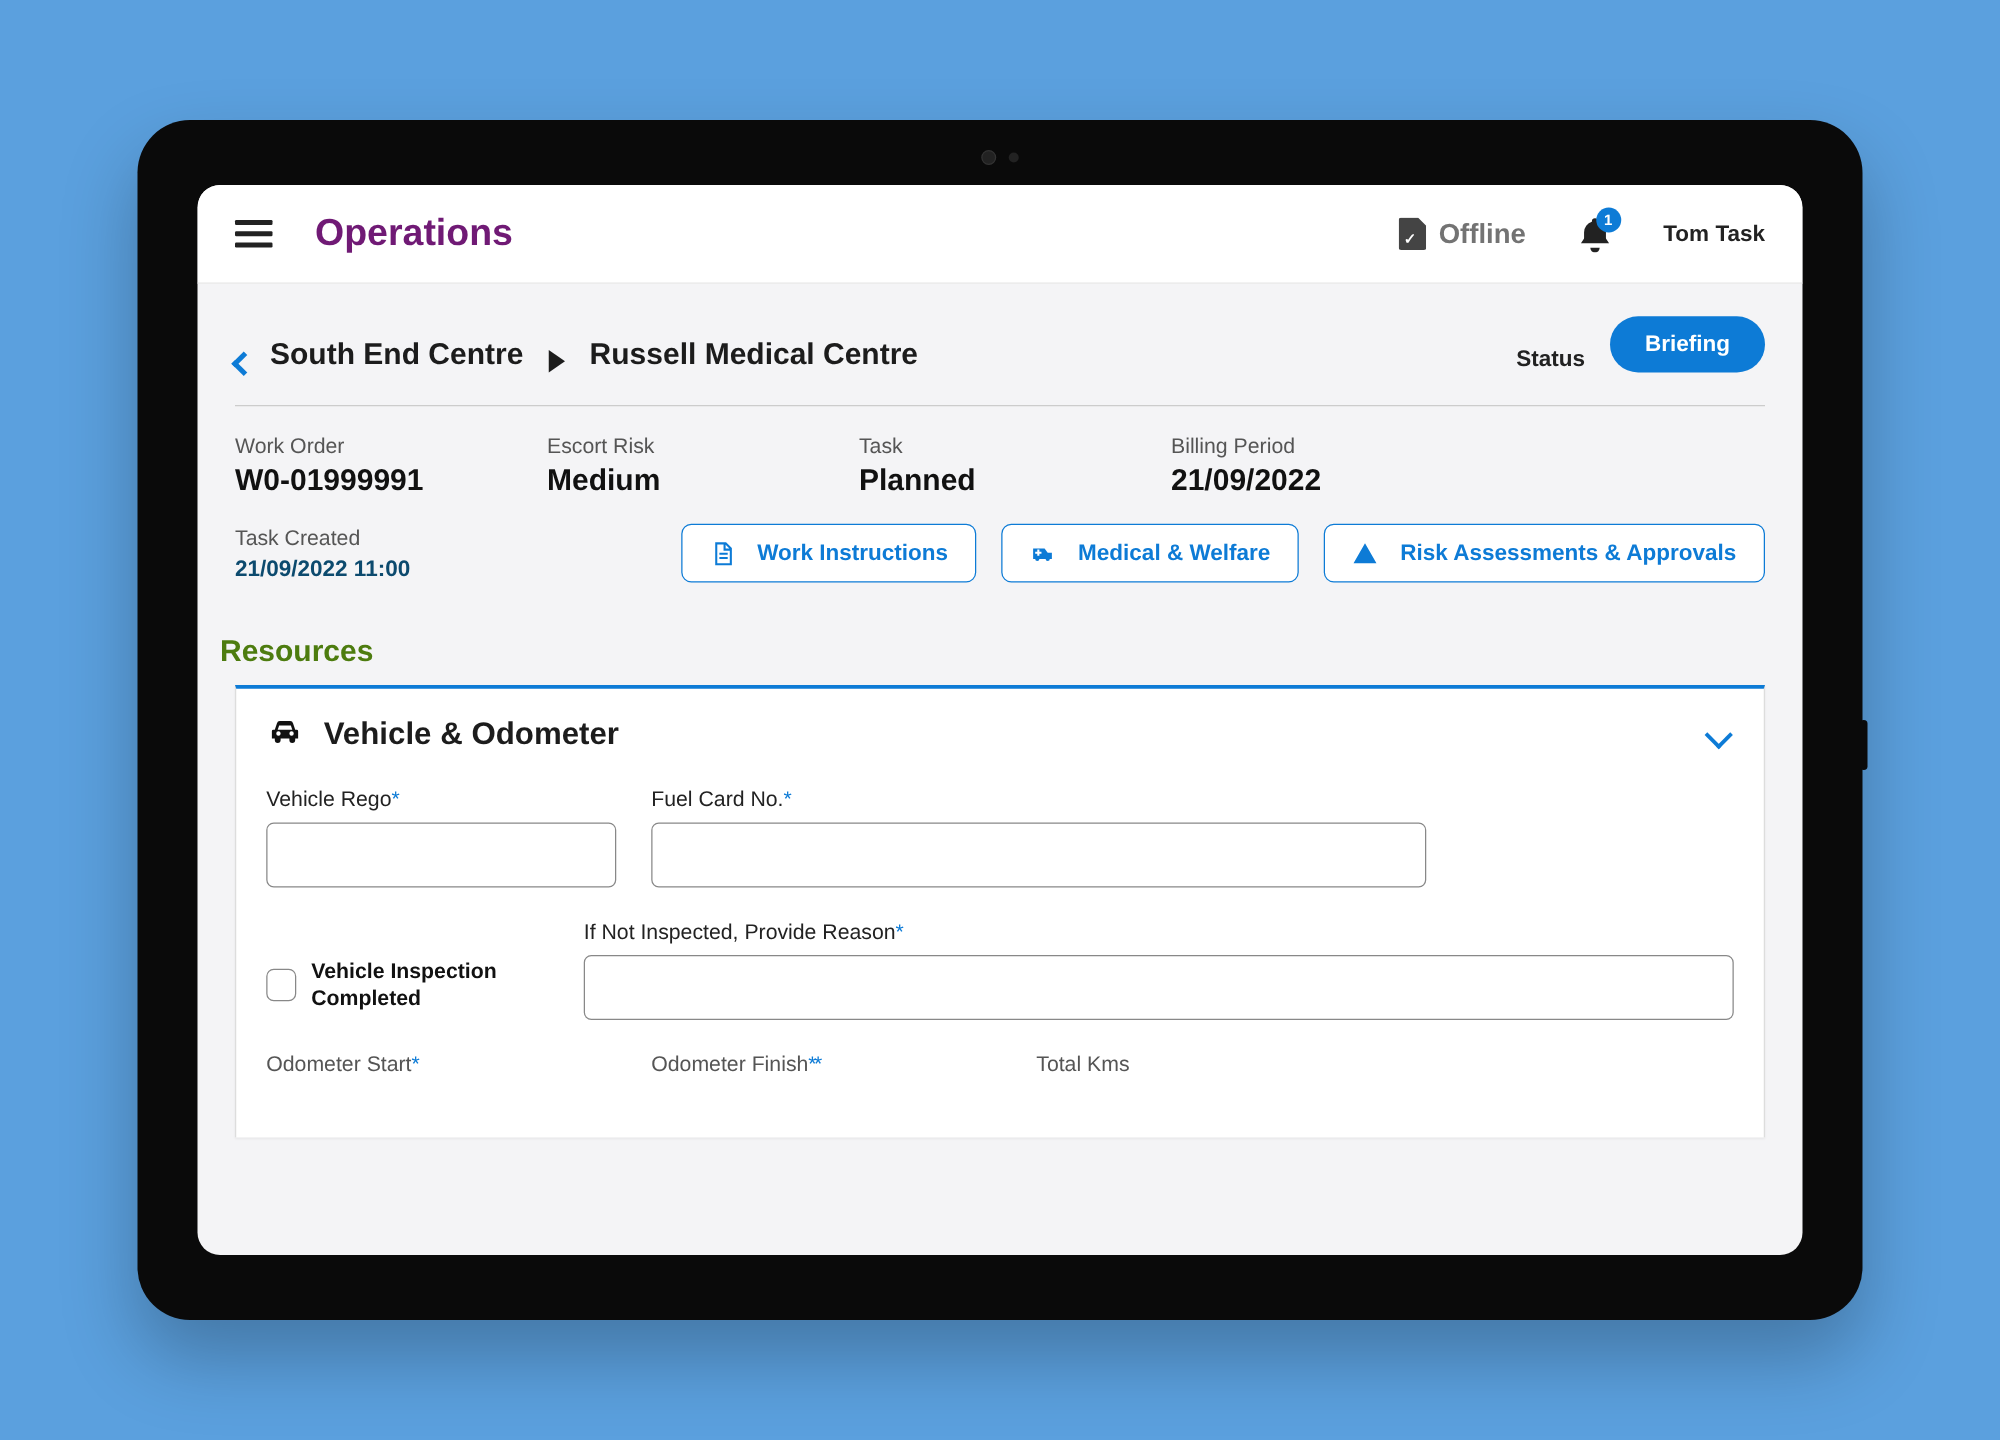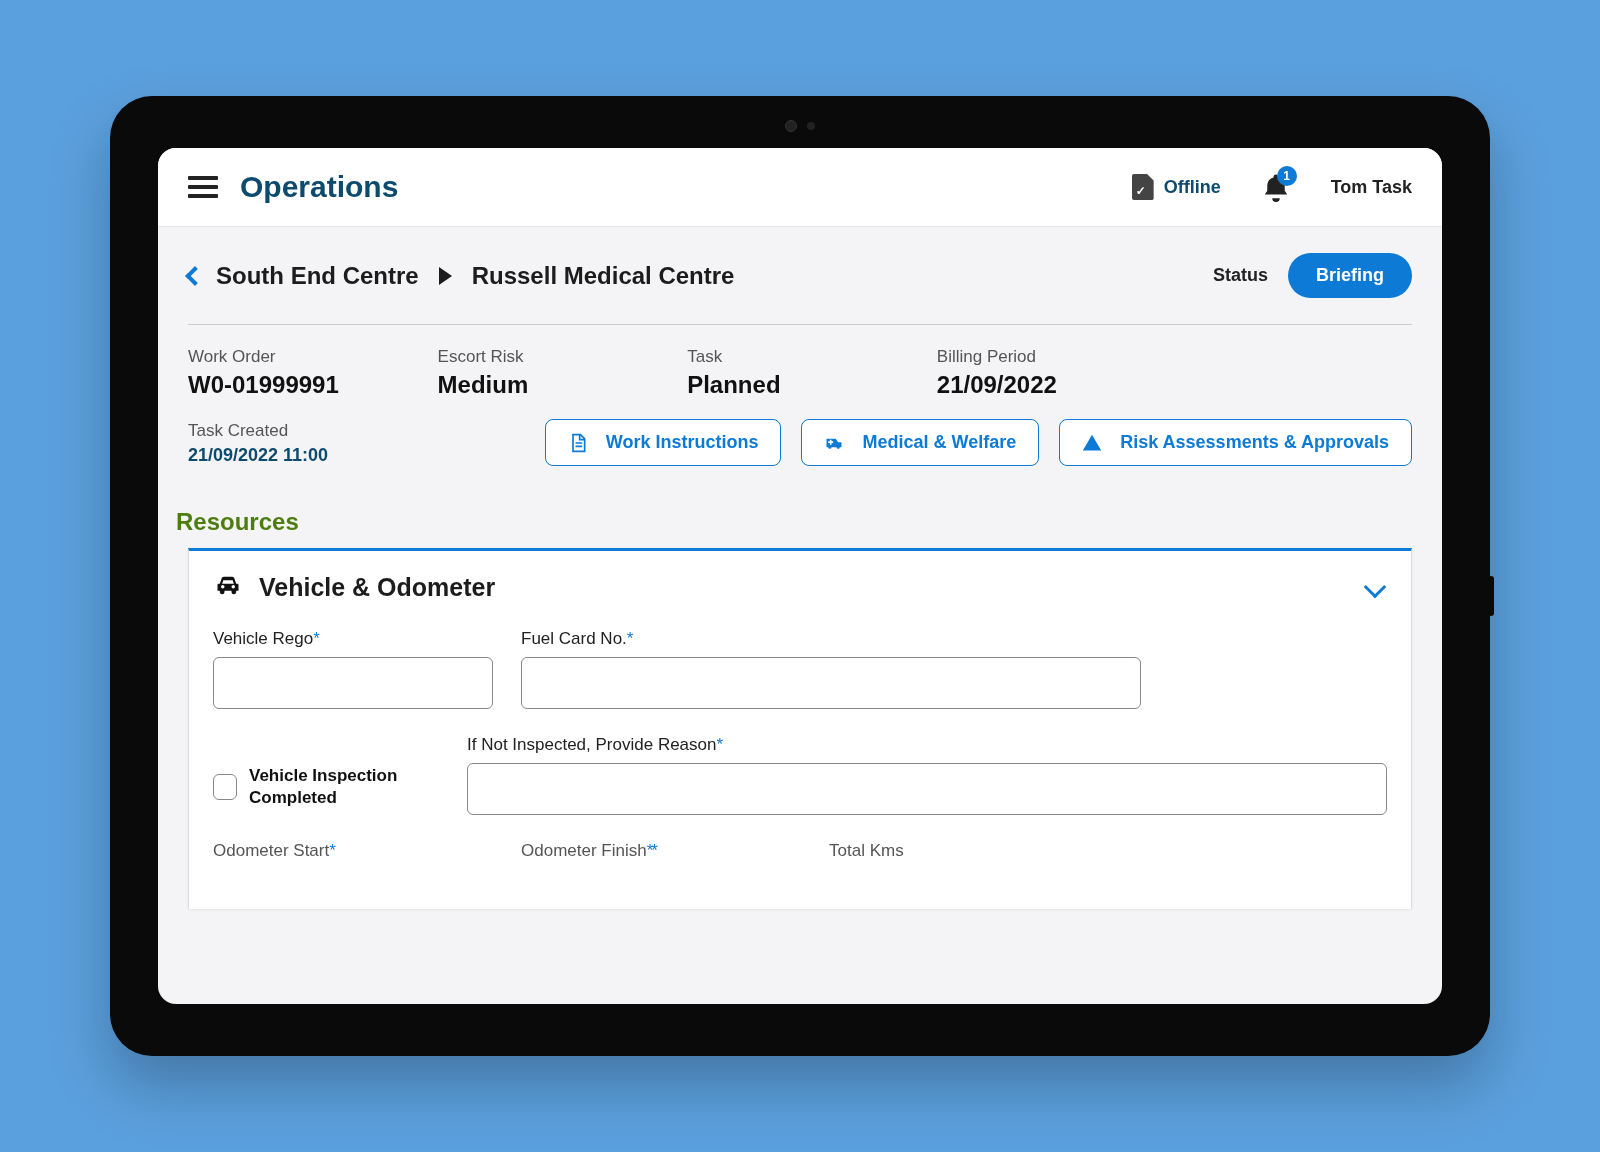--- a/index.html
+++ b/index.html
@@ -44,40 +44,40 @@
 .app-header {
   background:#fff;
   display:flex;
   align-items:center;
   padding: 22px 30px;
   gap: 22px;
   border-bottom: 1px solid #e6e6e6;
 }
 .hamburger { display:flex; flex-direction:column; gap:5px; cursor:pointer; }
 .hamburger span { width:30px; height:4px; background:#222; border-radius:1px; }
-.app-title { font-size: 30px; font-weight:700; color:#0c4a6e; }
+.app-title { font-size: 30px; font-weight:700; color:#701a75;margin-left:12px; }
 .header-spacer { flex:1; }
-.offline { display:flex; align-items:center; gap:10px; color:#0c4a6e; font-weight:600; font-size:18px; }
+.offline { display:flex; align-items:center; gap:10px; color:#737373; font-weight:600; font-size:22px; }
 .offline .ico { width:22px; height:26px; position:relative; }
 .offline .ico::before { content:""; position:absolute; inset:0; background:#444; clip-path: polygon(0 0, 70% 0, 100% 25%, 100% 100%, 0 100%); border-radius:2px; }
 .offline .ico::after { content:"✓"; position:absolute; left:4px; bottom:2px; color:#fff; font-size:12px; font-weight:900; }
 .bell-wrap { position:relative; margin: 0 8px 0 18px; cursor:pointer; }
 .bell { width:30px; height:30px; display:block; }
 .bell svg { width:100%; height:100%; fill:#222; }
 .badge {
   position:absolute; top:-6px; right:-6px;
   min-width:20px; height:20px; border-radius:10px;
   background:#0d7bd6; color:#fff; font-size:12px; font-weight:700;
   display:flex; align-items:center; justify-content:center; padding:0 4px;
 }
 .username { font-weight:700; color:#222; font-size:18px; margin-left:10px; }
 
 
 .subbar {
-  display:flex; align-items:center;
+  display:flex; align-items:flex-end;
   padding: 26px 30px 18px;
   gap: 14px;
 }
 .chev-back { width:14px; height:14px; border-left:4px solid #0d7bd6; border-bottom:4px solid #0d7bd6; transform: rotate(45deg); cursor:pointer; }
 .crumb { font-size:24px; font-weight:700; color:#1c1c1c; }
 .crumb-sep { width:0; height:0; border-top:9px solid transparent; border-bottom:9px solid transparent; border-left:13px solid #1c1c1c; margin:0 6px; }
 .sub-spacer { flex:1; }
 .status-label { font-weight:700; color:#222; font-size:18px; margin-right:6px; }
 .status-pill {
   background:#0d7bd6; color:#fff; font-weight:700;

